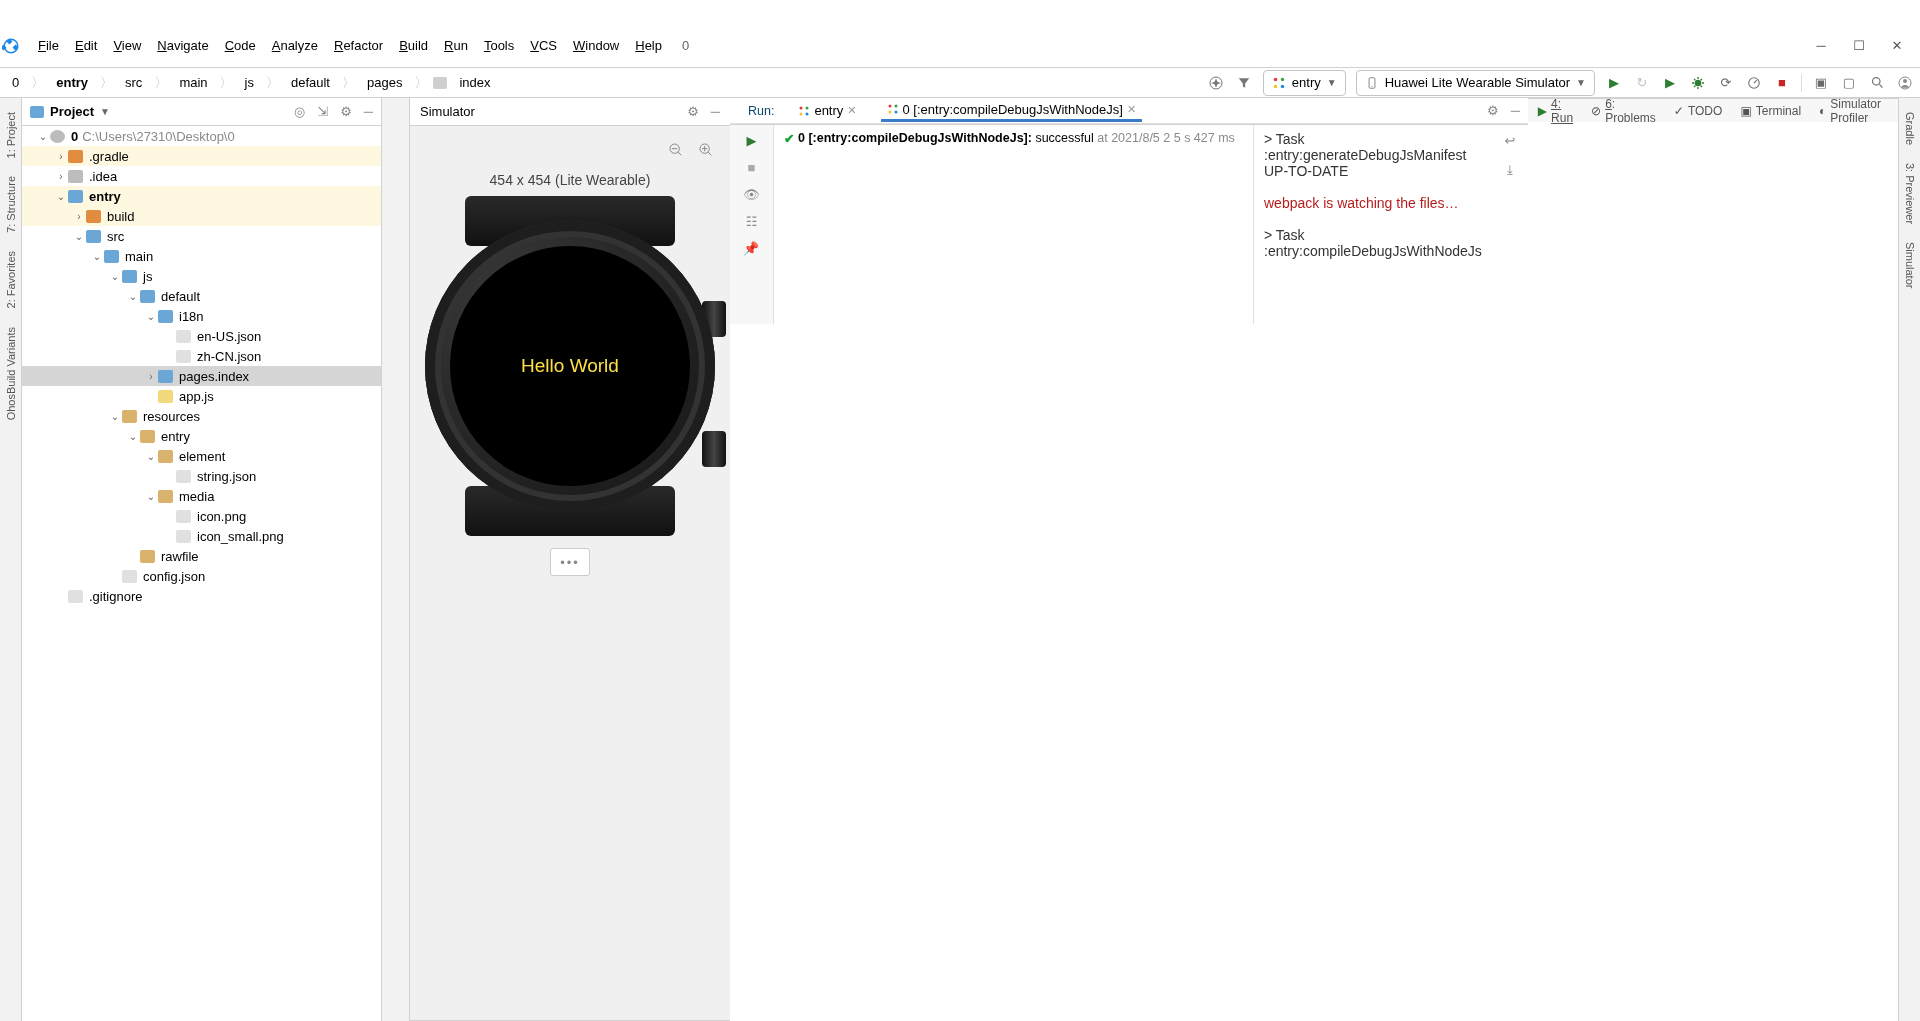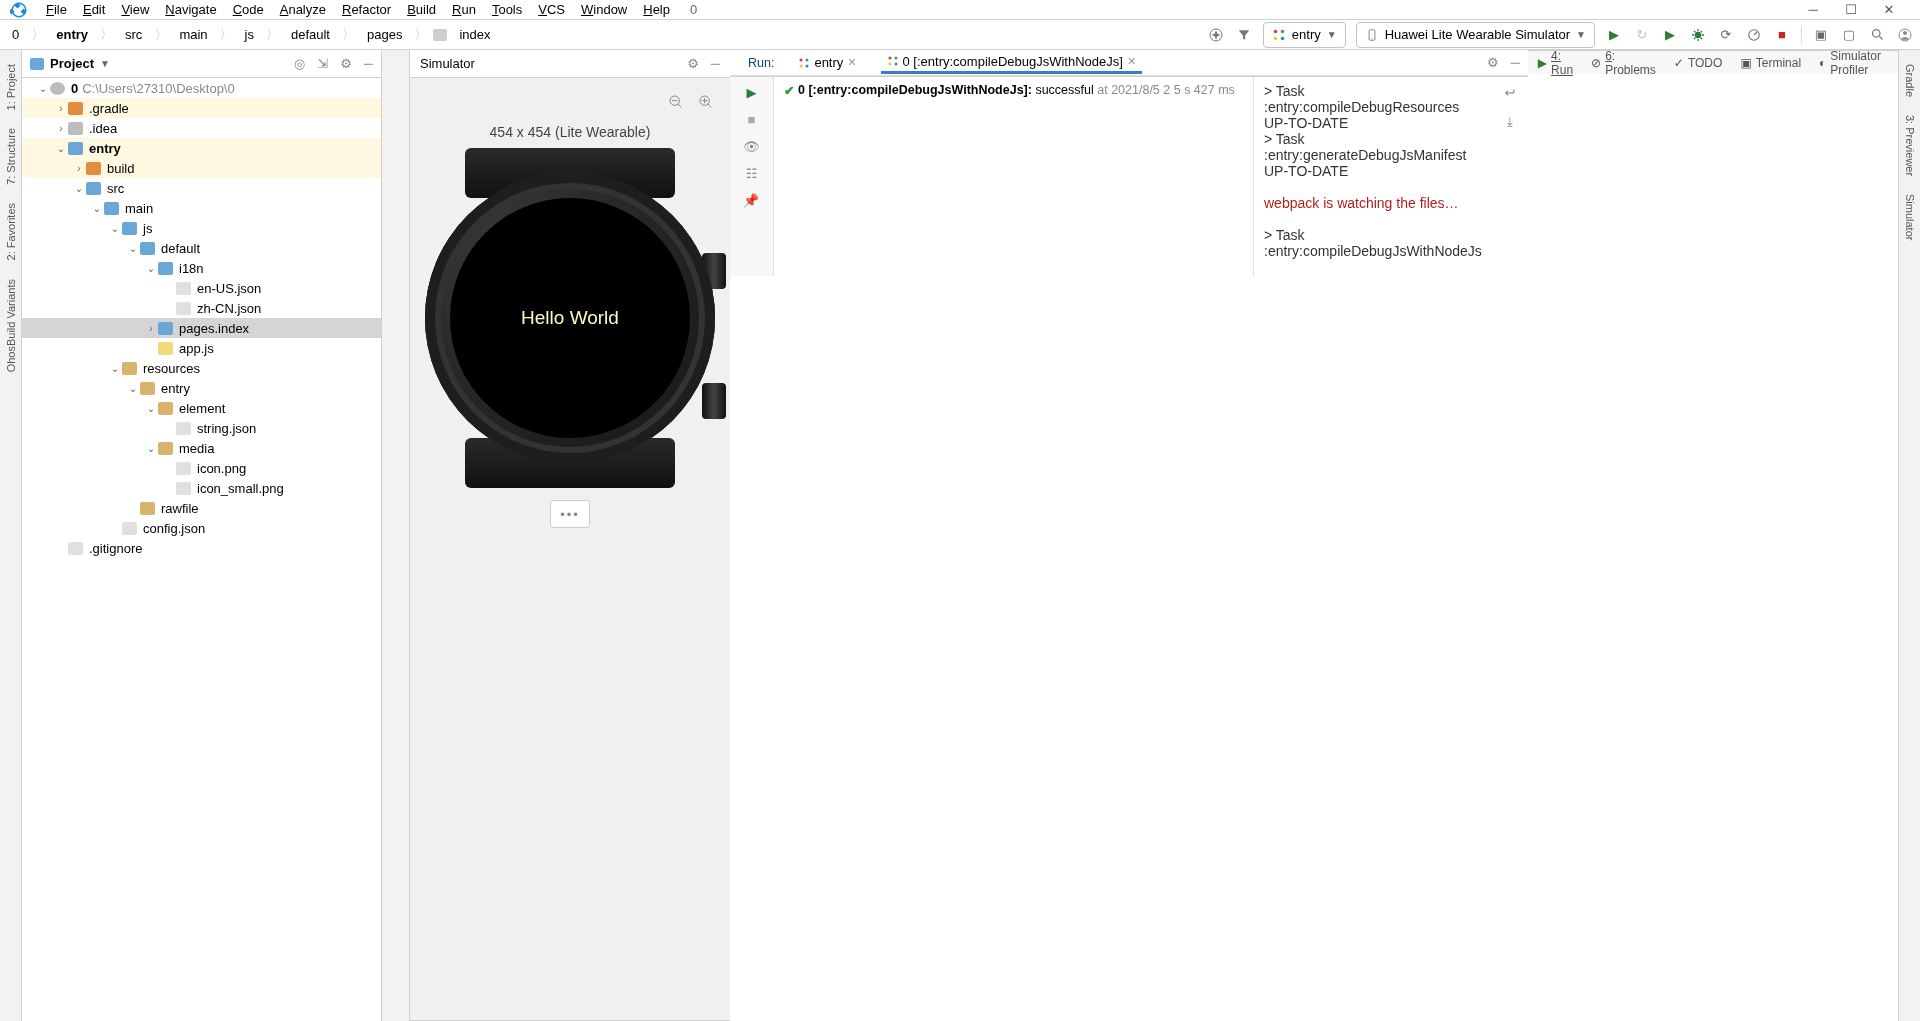--- a/index.html
+++ b/index.html
@@ -1,20 +1,20 @@
 <!DOCTYPE html>
 <html><head>
 <meta charset="utf-8">
 <style>
 * { margin: 0; padding: 0; box-sizing: border-box; font-family: "Segoe UI", Arial, sans-serif; }
 body { width: 1920px; height: 1021px; background: #fff; color: #000; font-size: 13px; overflow: hidden; display: flex; flex-direction: column; }
 .u { text-decoration: underline; }
 
 
-.menubar { height: 20px; display: flex; align-items: center; border-bottom: 1px solid #d1d1d1; padding: 0 10px; }
+.menubar { height: 44px; display: flex; align-items: center; border-bottom: 1px solid #d1d1d1; padding: 0 2px; margin-top: 24px; }
 .app-icon { width: 18px; height: 18px; margin-right: 10px; }
 .menubar .menu-item { padding: 4px 8px; cursor: pointer; }
 .menubar .tail { margin-left: 12px; color: #666; }
 .menubar-right { margin-left: auto; display: flex; gap: 24px; padding-right: 14px; }
 .win-btn { width: 14px; height: 14px; display: flex; align-items: center; justify-content: center; color: #555; }
 
 
 .toolbar { height: 30px; display: flex; align-items: center; border-bottom: 1px solid #d1d1d1; padding: 0 6px; }
 .bc { display: flex; align-items: center; gap: 6px; }
 .bc .sep { color: #bbb; }
@@ -62,21 +62,21 @@
 .simulator-panel { flex: 1; display: flex; flex-direction: column; }
 .sim-head { height: 28px; display: flex; align-items: center; border-bottom: 1px solid #d1d1d1; padding: 0 10px; }
 .sim-head .sim-icons { margin-left: auto; display: flex; gap: 12px; color: #888; }
 .sim-body { flex: 1; background: #f0f0f0; position: relative; display: flex; flex-direction: column; align-items: center; padding-top: 12px; border-bottom: 1px solid #d1d1d1; }
 .sim-topbar { width: 100%; display:flex; justify-content:flex-end; gap: 14px; padding: 4px 16px; color:#7a7a7a; }
 .watch-caption { color: #444; font-size: 14px; margin-top: 10px; margin-bottom: 8px; }
 .watch { position: relative; width: 320px; height: 340px; }
 .band-top, .band-bottom { position: absolute; left: 50%; transform: translateX(-50%); width: 210px; height: 50px; background: linear-gradient(#2a2a2a, #111); border-radius: 6px; }
 .band-top { top: 0; } .band-bottom { bottom: 0; }
 .watch-case { position: absolute; top: 25px; left: 50%; transform: translateX(-50%); width: 290px; height: 290px; border-radius: 50%; background: radial-gradient(circle at 30% 30%, #3a3a3a, #111); box-shadow: inset 0 0 0 10px #1e1e1e, inset 0 0 0 16px #333; display: flex; align-items: center; justify-content: center; }
-.watch-face { width: 240px; height: 240px; border-radius: 50%; background: #000; display: flex; align-items: center; justify-content: center; color: #fef9c3; font-size: 19px; }
+.watch-face { width: 240px; height: 240px; border-radius: 50%; background: #000; display: flex; align-items: center; justify-content: center; color: #fde047; font-size: 19px; }
 .crown { position: absolute; right: 4px; width: 24px; height: 36px; background: linear-gradient(90deg,#111,#444,#111); border-radius: 4px; }
 .crown.top { top: 105px; } .crown.bot { top: 235px; }
 .dots-btn { margin-top: 12px; width: 40px; height: 28px; background: #fff; border: 1px solid #ccc; border-radius: 3px; display: flex; align-items: center; justify-content: center; color: #888; letter-spacing: 2px; }
 
 
 .run-panel { height: 200px; display: flex; border-top: 1px solid #d1d1d1; }
 .run-gutter { width: 44px; background: #f7f7f7; border-right: 1px solid #e0e0e0; display: flex; flex-direction: column; align-items: center; gap: 12px; padding-top: 8px; }
 .run-left { width: 480px; border-right: 1px solid #e0e0e0; overflow: auto; font-size: 12.5px; }
 .run-tabs { height: 26px; display: flex; align-items: center; border-bottom: 1px solid #e0e0e0; padding: 0 8px; gap: 8px; }
 .run-tabs .tab { display: flex; align-items: center; gap: 4px; padding: 2px 6px; }
@@ -453,21 +453,20 @@
         </div>
         <div class="run-left">
           <div class="run-body">
             <span class="ok">✔</span>
             <span class="b">0 [:entry:compileDebugJsWithNodeJs]:</span>
             <span>successful</span>
             <span class="meta">at 2021/8/5 2 5 s 427 ms</span>
           </div>
         </div>
         <div class="run-console" id="console">
-            <div>&gt; Task :entry:compileDebugResources UP-TO-DATE</div>
             <div>&gt; Task :entry:generateDebugJsManifest UP-TO-DATE</div>
             <div>&nbsp;</div>
             <div class="red">webpack is watching the files…</div>
             <div>&nbsp;</div>
             <div>&gt; Task :entry:compileDebugJsWithNodeJs</div>
             <div>&nbsp;</div>
           </div>
         <div class="run-right-icons">
           <span>↩</span>
           <span>⤓</span>

